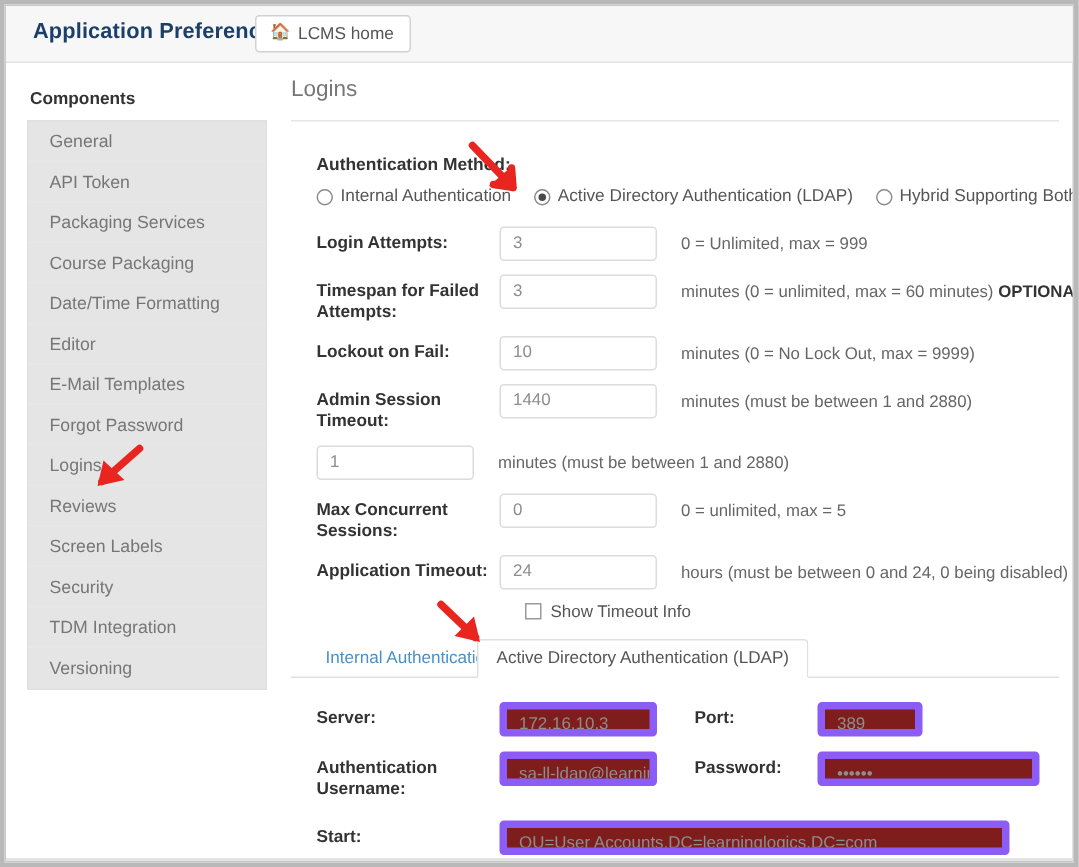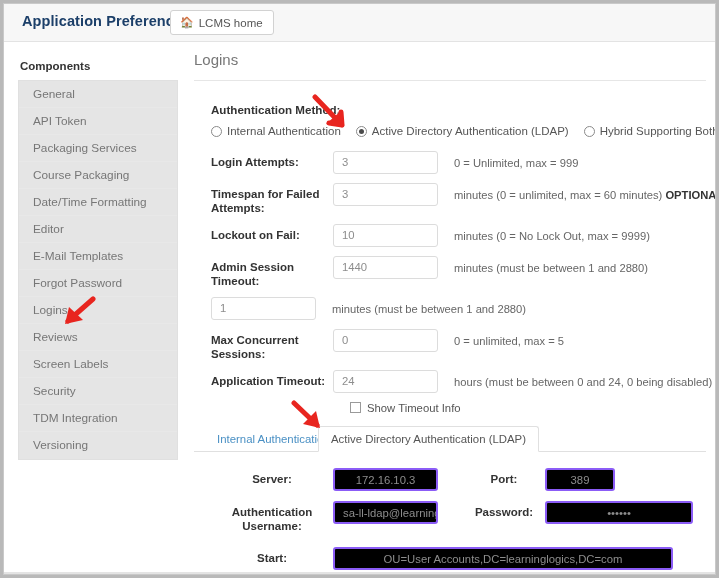--- a/index.html
+++ b/index.html
@@ -222,42 +222,42 @@
   }
   .tab.active {
     left: 124px;
     color: #555;
     background: #fff;
     border: 1px solid #e0e0e0;
     border-bottom: 1px solid #fff;
     border-radius: 3px 3px 0 0;
   }
 
-  #ldap-panel { padding-top: 16px; text-align: center; }
+  #ldap-panel { padding-top: 16px; }
   .ldap-row {
     display: flex;
     align-items: flex-start;
     margin-bottom: 10px;
     padding-left: 17px;
   }
   .l-label {
     width: 122px;
     flex: none;
     font-size: 11.5px;
     font-weight: bold;
     color: #333;
     line-height: 14px;
     padding-top: 4px;
   }
   .l-label.narrow { width: 82px; }
   .l-input {
     height: 23px;
-    border: 2px solid #8b5cf6;
+    border: 5px solid #8b5cf6;
     border-radius: 3px;
-    background: #000000;
+    background: #7f1d1d;
     font-size: 11.3px;
     color: #8d8d8d;
     padding: 0 8px;
     line-height: 21px;
     overflow: hidden;
     white-space: nowrap;
     flex: none;
     text-overflow: clip;
   }
   .w-server { width: 105px; }

